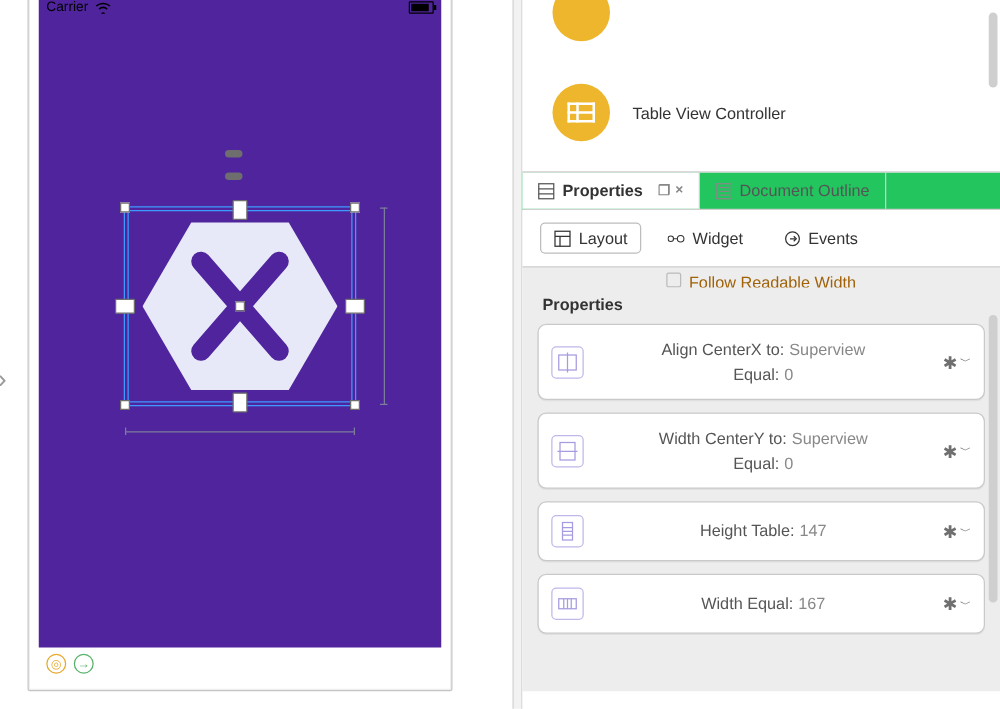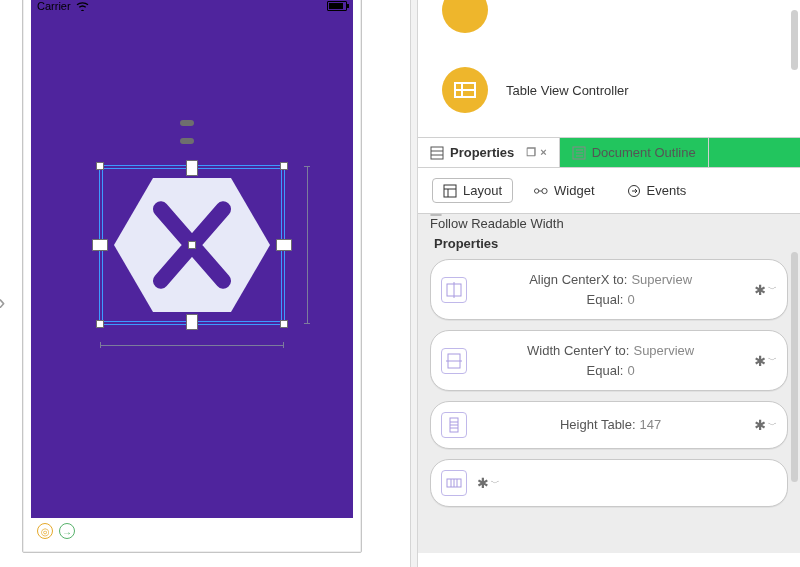--- a/index.html
+++ b/index.html
@@ -239,31 +239,31 @@
   .panel-body {
     background:#ededed;
     border-top:1px solid #d0d0d0;
     padding:0 12px 12px 12px;
     height: 340px;
     position:relative;
   }
   .panel-body .scrollbar-v{ right:2px; top:38px; bottom:8px;}
   .panel-body .scrollbar-v::after{ top:0; height:230px;}
   .follow-row {
-    display:flex; justify-content:center; color:#404040;
-    padding:4px 0 4px 0; height:16px; overflow:hidden;flex-direction:column;
+    display:flex; justify-content:center; color:#a16207;
+    padding:4px 0 4px 0; height:16px; overflow:hidden;
   }
   .section-h {
     font-weight:700; color:#333;
     padding:6px 4px 8px 4px;
   }
   .c-card {
     background:#fff;
     border:1px solid #c9c9c9;
-    border-radius:19px;
+    border-radius:7px;
     padding:10px 10px;
     margin-bottom:10px;
     display:flex; align-items:center;
     gap:10px;
     box-shadow: 0 1px 0 #e0e0e0;
   }
   .c-ico {
     width:26px; height:26px;
     border:1px solid #c0b8ea;
     border-radius:4px;
@@ -471,17 +471,20 @@
 
     <div class="c-card">
       <span class="c-ico">
         <svg width="18" height="18" viewBox="0 0 18 18">
             <rect x="2" y="5" width="14" height="8" fill="none" stroke="#a89ae0"></rect>
             <line x1="6" y1="5" x2="6" y2="13" stroke="#a89ae0"></line>
             <line x1="9" y1="5" x2="9" y2="13" stroke="#a89ae0"></line>
             <line x1="12" y1="5" x2="12" y2="13" stroke="#a89ae0"></line>
           </svg>
       </span>
+      <div class="c-body">
+        <div class="c-line"><span class="k">Width Equal:</span><span class="v">167</span></div>
+      </div>
       <span class="c-gear">✱<span style="font-size:9px;">﹀</span></span>
     </div>
 
   </div>
 </div>
 
 </body></html>

